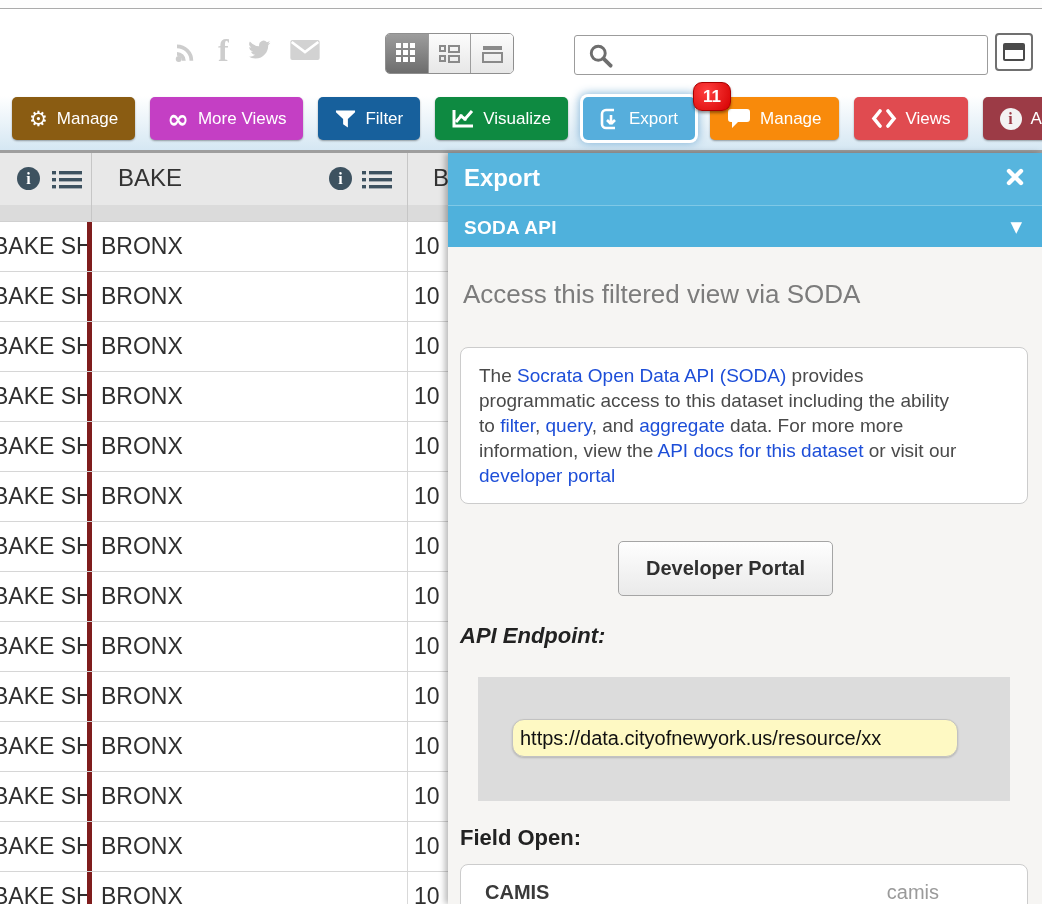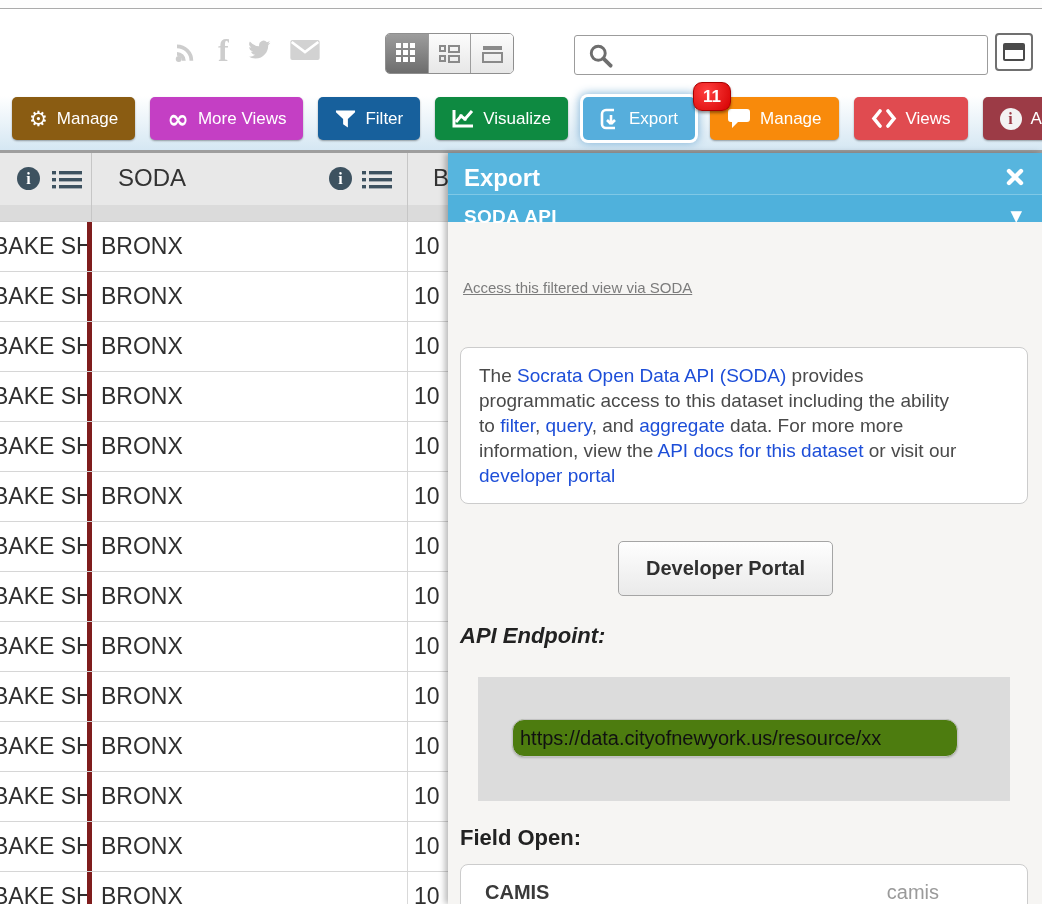--- a/index.html
+++ b/index.html
@@ -60,38 +60,38 @@
   .tc1{left:0;width:92px;border-right:5px solid #7f1d1d;overflow:hidden;}
   .tc1 span{display:inline-block;margin-left:-7px;}
   .tc2{left:92px;width:316px;border-right:1px solid #d9d9d9;padding-left:9px;}
   .tc3{left:408px;width:634px;padding-left:6px;}
   
   .panel{position:absolute;left:448px;top:153px;width:594px;height:751px;background:#f6f5f3;z-index:10;
          box-shadow:-3px 0 6px rgba(0,0,0,.28);}
   .phead{position:absolute;top:0;left:0;width:100%;height:52px;background:#57b5de;}
   .ptitle{position:absolute;left:16px;top:11px;font-size:24px;font-weight:bold;color:#fff;}
   .pclose{position:absolute;right:16px;top:13px;width:22px;height:22px;cursor:pointer;display:flex;align-items:center;justify-content:center;}
-  .sodabar{position:absolute;top:41px;left:0;width:100%;height:28px;background:#4fb1dc;border-top:1px solid #7fc8e6;box-sizing:border-box;cursor:pointer;}
+  .sodabar{position:absolute;top:52px;left:0;width:100%;height:42px;background:#4fb1dc;border-top:1px solid #7fc8e6;box-sizing:border-box;cursor:pointer;}
   .sodalbl{position:absolute;left:16px;top:11px;font-size:19px;font-weight:bold;color:#fff;letter-spacing:.3px;}
   .sodacaret{position:absolute;right:20px;top:12px;color:#fff;font-size:15px;font-family:"DejaVu Sans",sans-serif;}
   .pbody{position:absolute;top:98px;left:0;right:0;bottom:0;overflow:hidden;}
-  .subtitle{position:absolute;left:15px;top:28px;font-size:15px;color:#7c7c7c;text-decoration:underline;}
+  .subtitle{position:absolute;left:15px;top:28px;font-size:26px;color:#7c7c7c;}
   .infobox{position:absolute;left:12px;top:96px;width:568px;box-sizing:border-box;background:#fff;border:1px solid #ccc;border-radius:8px;
            padding:15px 18px;font-size:19px;line-height:25px;color:#4a4a4a;}
   .infobox .inner{max-width:489px;}
   .plink{color:#1d4ed8;cursor:pointer;}
   .pbtn{position:absolute;top:290px;height:55px;background:linear-gradient(#fefefe,#eaeaea);border:1px solid #a5a5a5;border-radius:5px;
         font-size:20px;font-weight:bold;color:#2f2f2f;font-family:"Liberation Sans",sans-serif;cursor:pointer;box-sizing:border-box;}
   .pbtn1{left:17px;width:140px;}
   .pbtn2{left:170px;width:215px;}
   .seclabel{position:absolute;left:12px;font-size:22px;font-weight:bold;color:#222;}
   .endplabel{top:372px;font-style:italic;}
   .graybox{position:absolute;left:30px;top:426px;width:532px;height:124px;background:#dcdcdc;}
   .endpoint-input{position:absolute;left:34px;top:42px;width:446px;height:38px;box-sizing:border-box;border:1px solid #c2c2c2;border-radius:12px;
-        background:#4d7c0f;font-size:20px;color:#111;font-family:"Liberation Sans",sans-serif;padding:0 7px;outline:none;
+        background:#fef9c3;font-size:20px;color:#111;font-family:"Liberation Sans",sans-serif;padding:0 7px;outline:none;
         box-shadow:0 1px 2px rgba(0,0,0,.18);}
   .fieldslabel{top:574px;}
   .fieldsbox{position:absolute;left:12px;top:613px;width:568px;height:100px;box-sizing:border-box;background:#fff;border:1px solid #ccc;border-radius:8px;}
   .frow{position:relative;height:40px;}
   .fname{position:absolute;left:24px;top:16px;font-size:20px;font-weight:bold;color:#3a3a3a;}
   .fapi{position:absolute;right:88px;top:16px;font-size:20px;color:#9a9a9a;}
 </style>
 </head>
 <body>
 
@@ -228,21 +228,21 @@
               <rect x="7" y="1" width="23" height="3.4"></rect>
               <rect x="0" y="8" width="4" height="3.4"></rect>
               <rect x="7" y="8" width="23" height="3.4"></rect>
               <rect x="0" y="15" width="4" height="3.4"></rect>
               <rect x="7" y="15" width="23" height="3.4"></rect>
             </g>
           </svg>
       </span>
     </div>
     <div class="gcell hc2">
-      <span class="htitle" style="left:26px;">SODA</span>
+      <span class="htitle" style="left:26px;">BAKE</span>
       <span class="hinfo" style="left:237px;">i</span>
       <span class="hmenu" style="left:270px;">
         <svg width="30" height="20" viewBox="0 0 30 20">
             <g fill="#3d5260">
               <rect x="0" y="1" width="4" height="3.4"></rect>
               <rect x="7" y="1" width="23" height="3.4"></rect>
               <rect x="0" y="8" width="4" height="3.4"></rect>
               <rect x="7" y="8" width="23" height="3.4"></rect>
               <rect x="0" y="15" width="4" height="3.4"></rect>
               <rect x="7" y="15" width="23" height="3.4"></rect>

